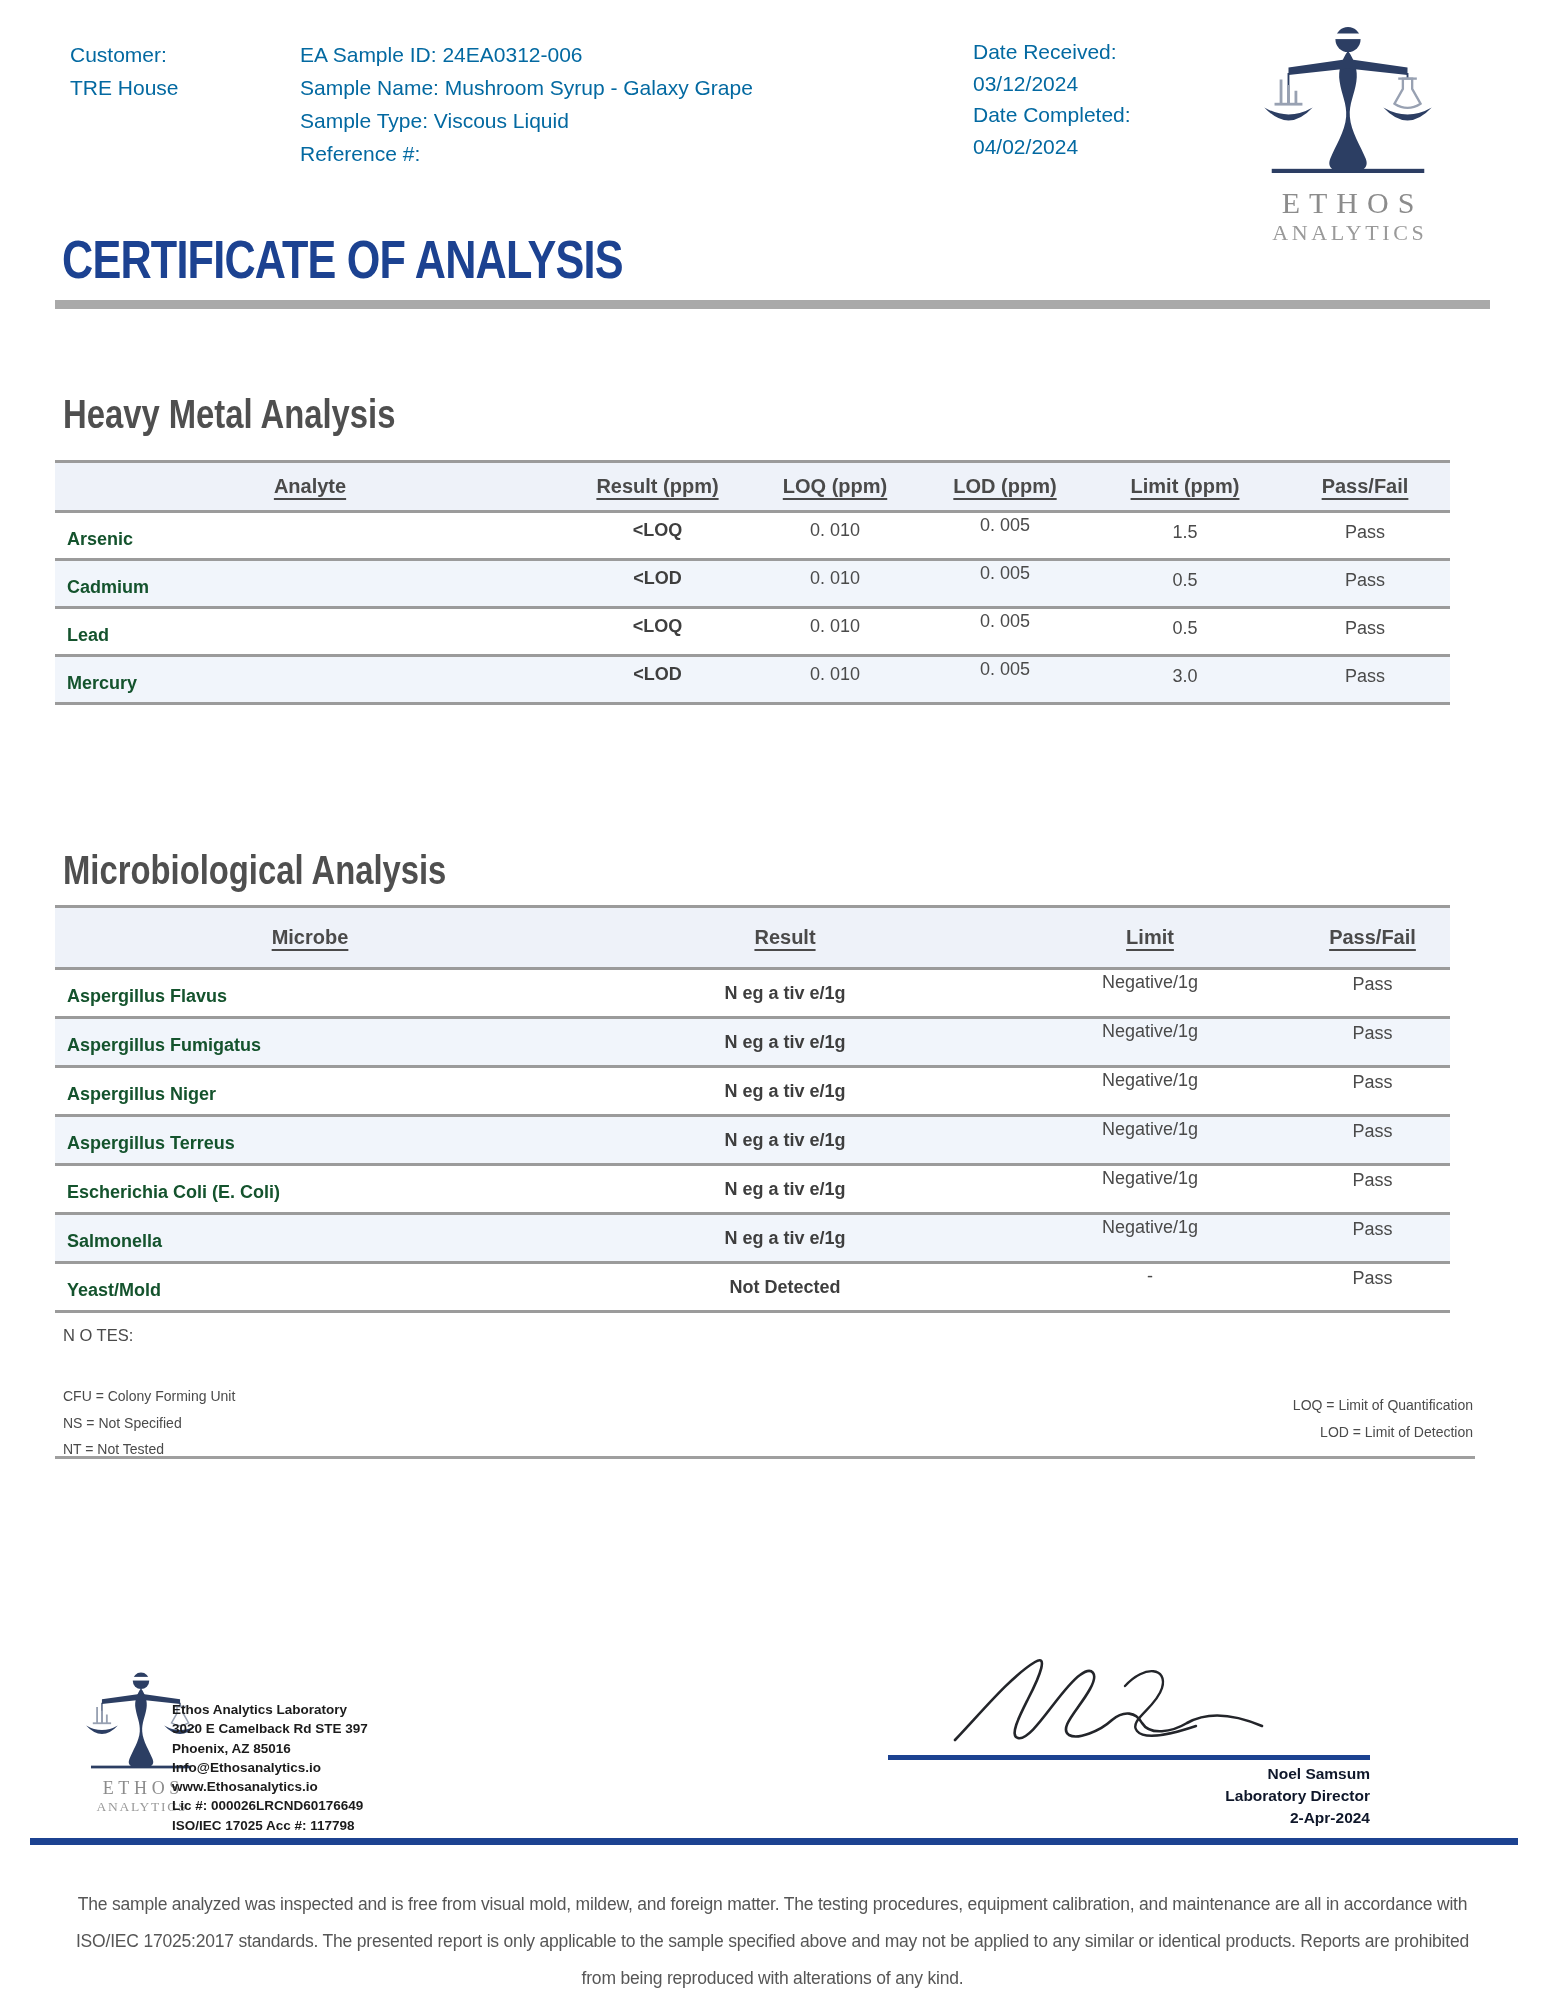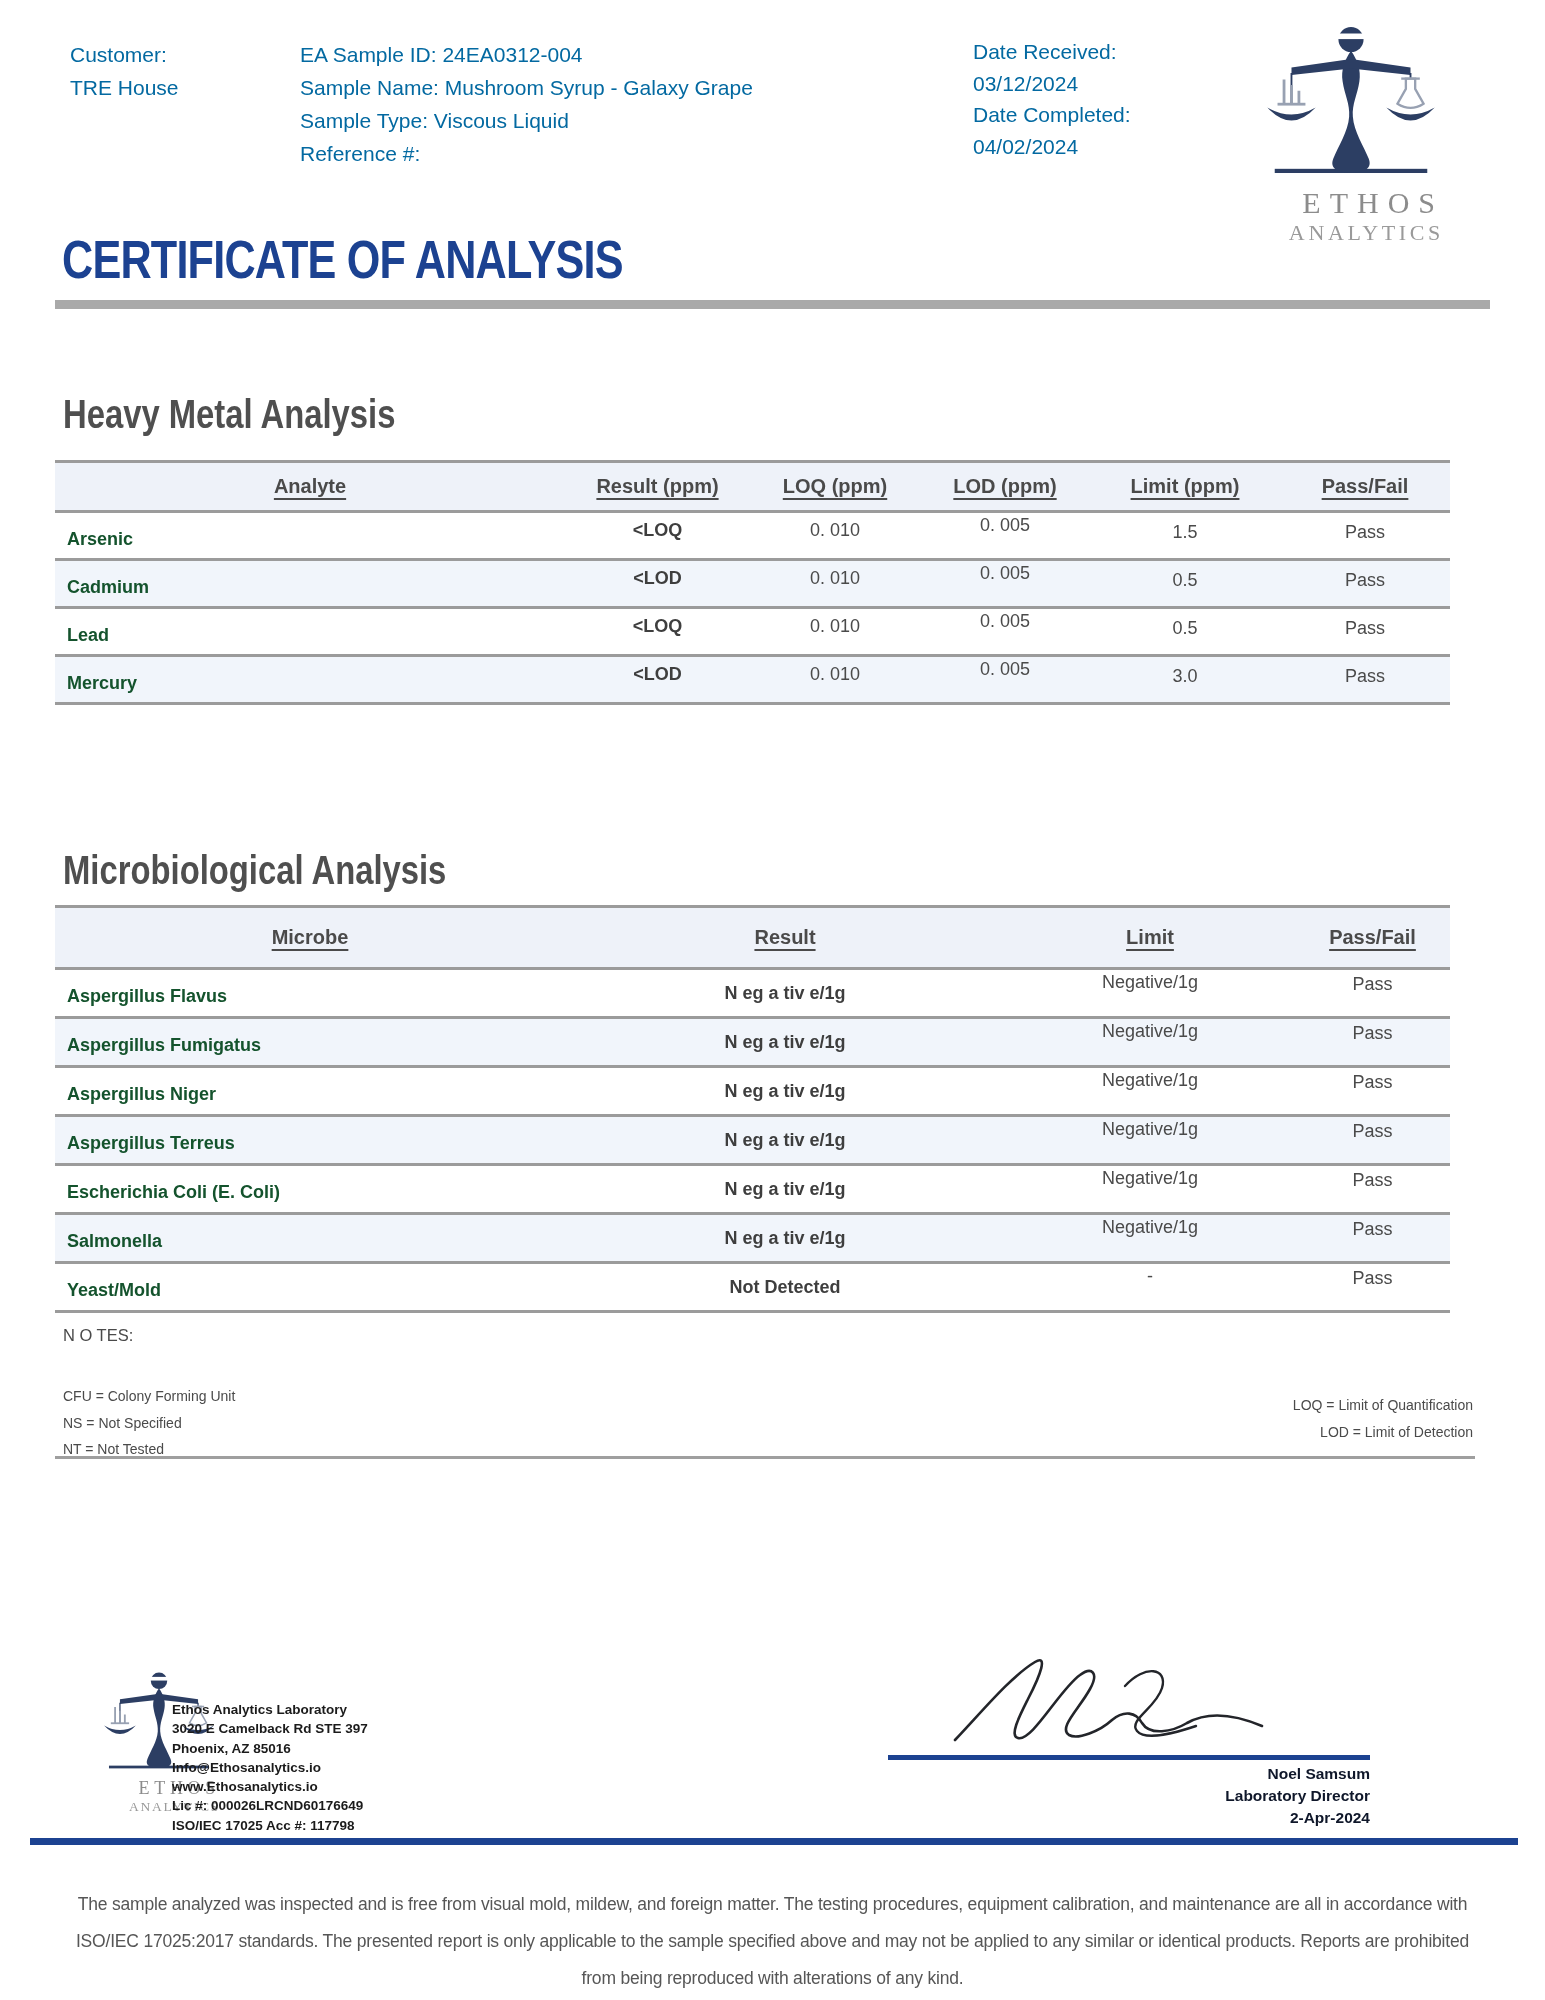--- a/index.html
+++ b/index.html
@@ -7,21 +7,21 @@
   .page {
     position:relative; width:1545px; height:2000px; background:#fff;
     font-family:"Liberation Sans", sans-serif; overflow:hidden;
   }
   
   .info { position:absolute; font-size:21px; color:#0369a1; line-height:33px; }
   .hdr-customer { left:70px; top:38px; }
   .hdr-sample   { left:300px; top:38px; }
   .hdr-dates    { left:973px; top:36px; line-height:31.5px; }
   
-  .logo { position:absolute; text-align:right; }
+  .logo { position:absolute; text-align:center; }
   .logo-lg { left:1252px; top:20px; width:192px; }
   .logo-sm { left:62px;  top:1668px; width:158px; }
   .logo-word-1 { font-family:"Liberation Serif", serif; color:#8c8c8c; }
   .logo-word-2 { font-family:"Liberation Serif", serif; color:#9a9a9a; }
   .logo-lg .logo-word-1 { font-size:30px; letter-spacing:.30em; margin-top:2px; padding-left:.30em;}
   .logo-lg .logo-word-2 { font-size:22px; letter-spacing:.165em; padding-left:.165em;}
   .logo-sm .logo-word-1 { font-size:18px; letter-spacing:.26em; margin-top:1px; padding-left:.26em;}
   .logo-sm .logo-word-2 { font-size:13.5px; letter-spacing:.13em; padding-left:.13em;}
   
   .doc-title {
@@ -78,21 +78,21 @@
 <body>
 
 <div class="page">
 
   <div class="info hdr-customer">
     <div>Customer:</div>
     <div>TRE House</div>
   </div>
 
   <div class="info hdr-sample">
-    <div>EA Sample ID: 24EA0312-004</div>
+    <div>EA Sample ID: 24EA0312-006</div>
     <div>Sample Name: Mushroom Syrup - Galaxy Grape</div>
     <div>Sample Type: Viscous Liquid</div>
     <div>Reference #:</div>
   </div>
 
   <div class="info hdr-dates">
     <div>Date Received:</div>
     <div>03/12/2024</div>
     <div>Date Completed:</div>
     <div>04/02/2024</div>

